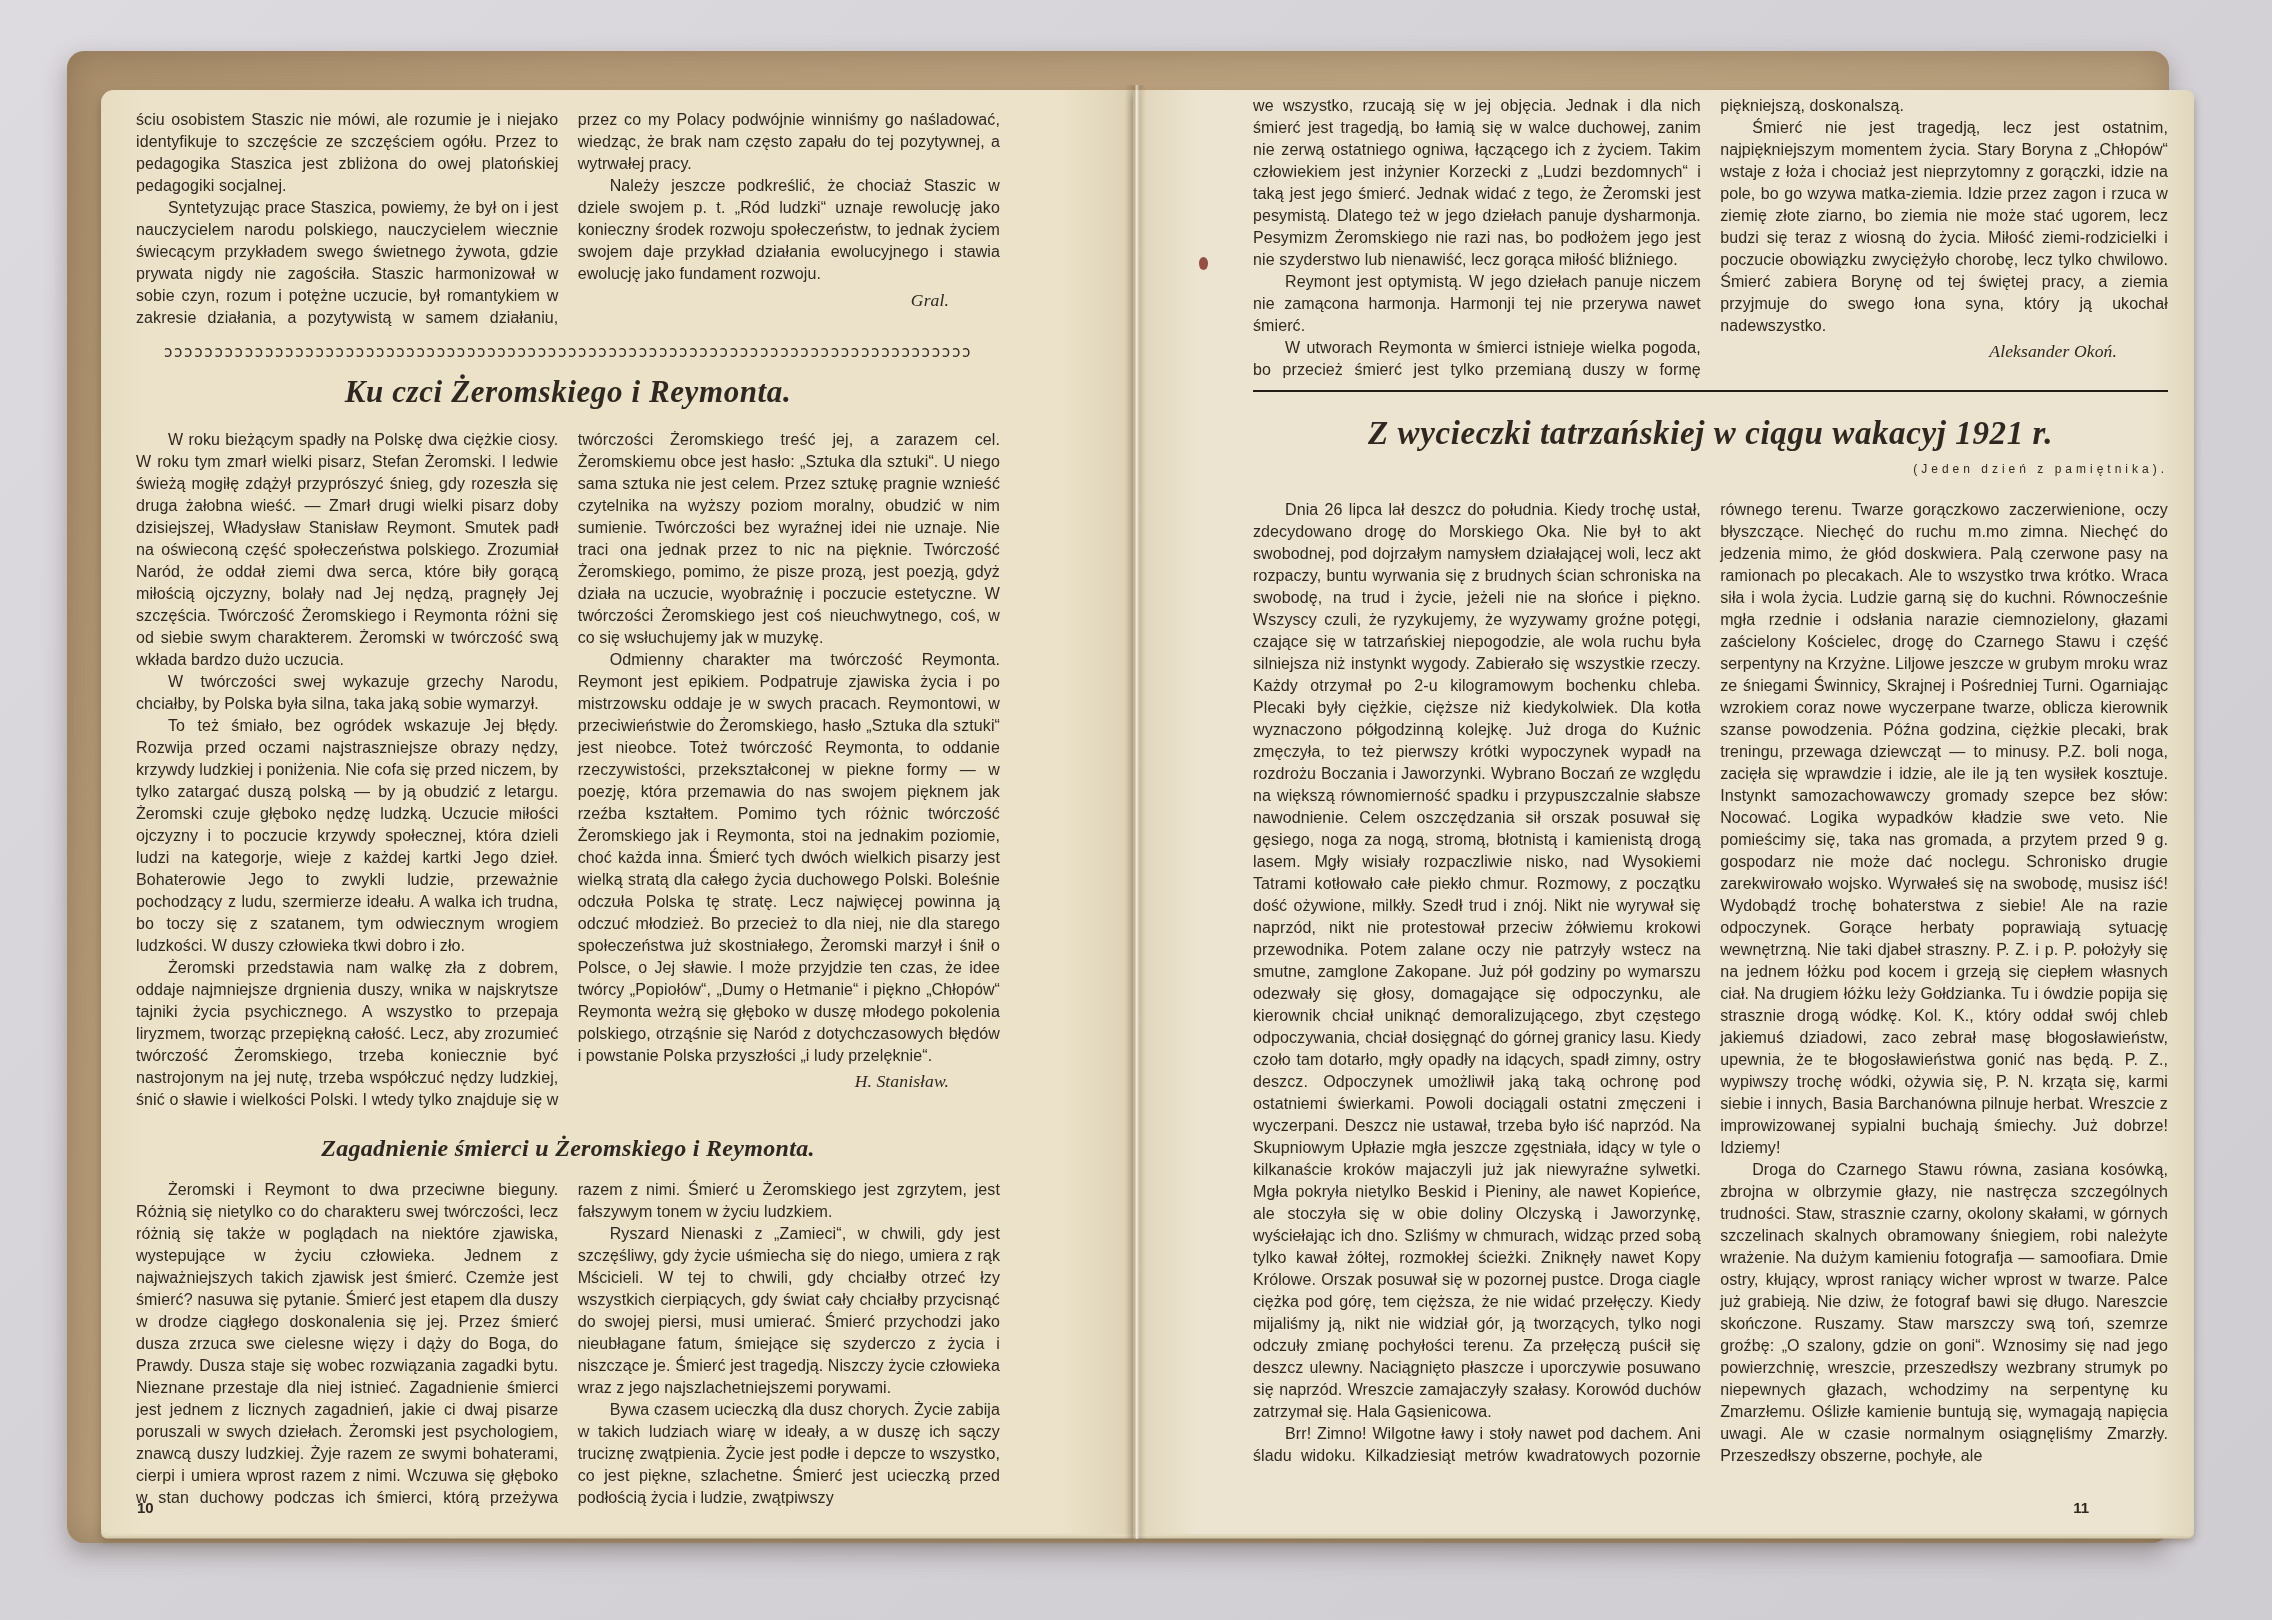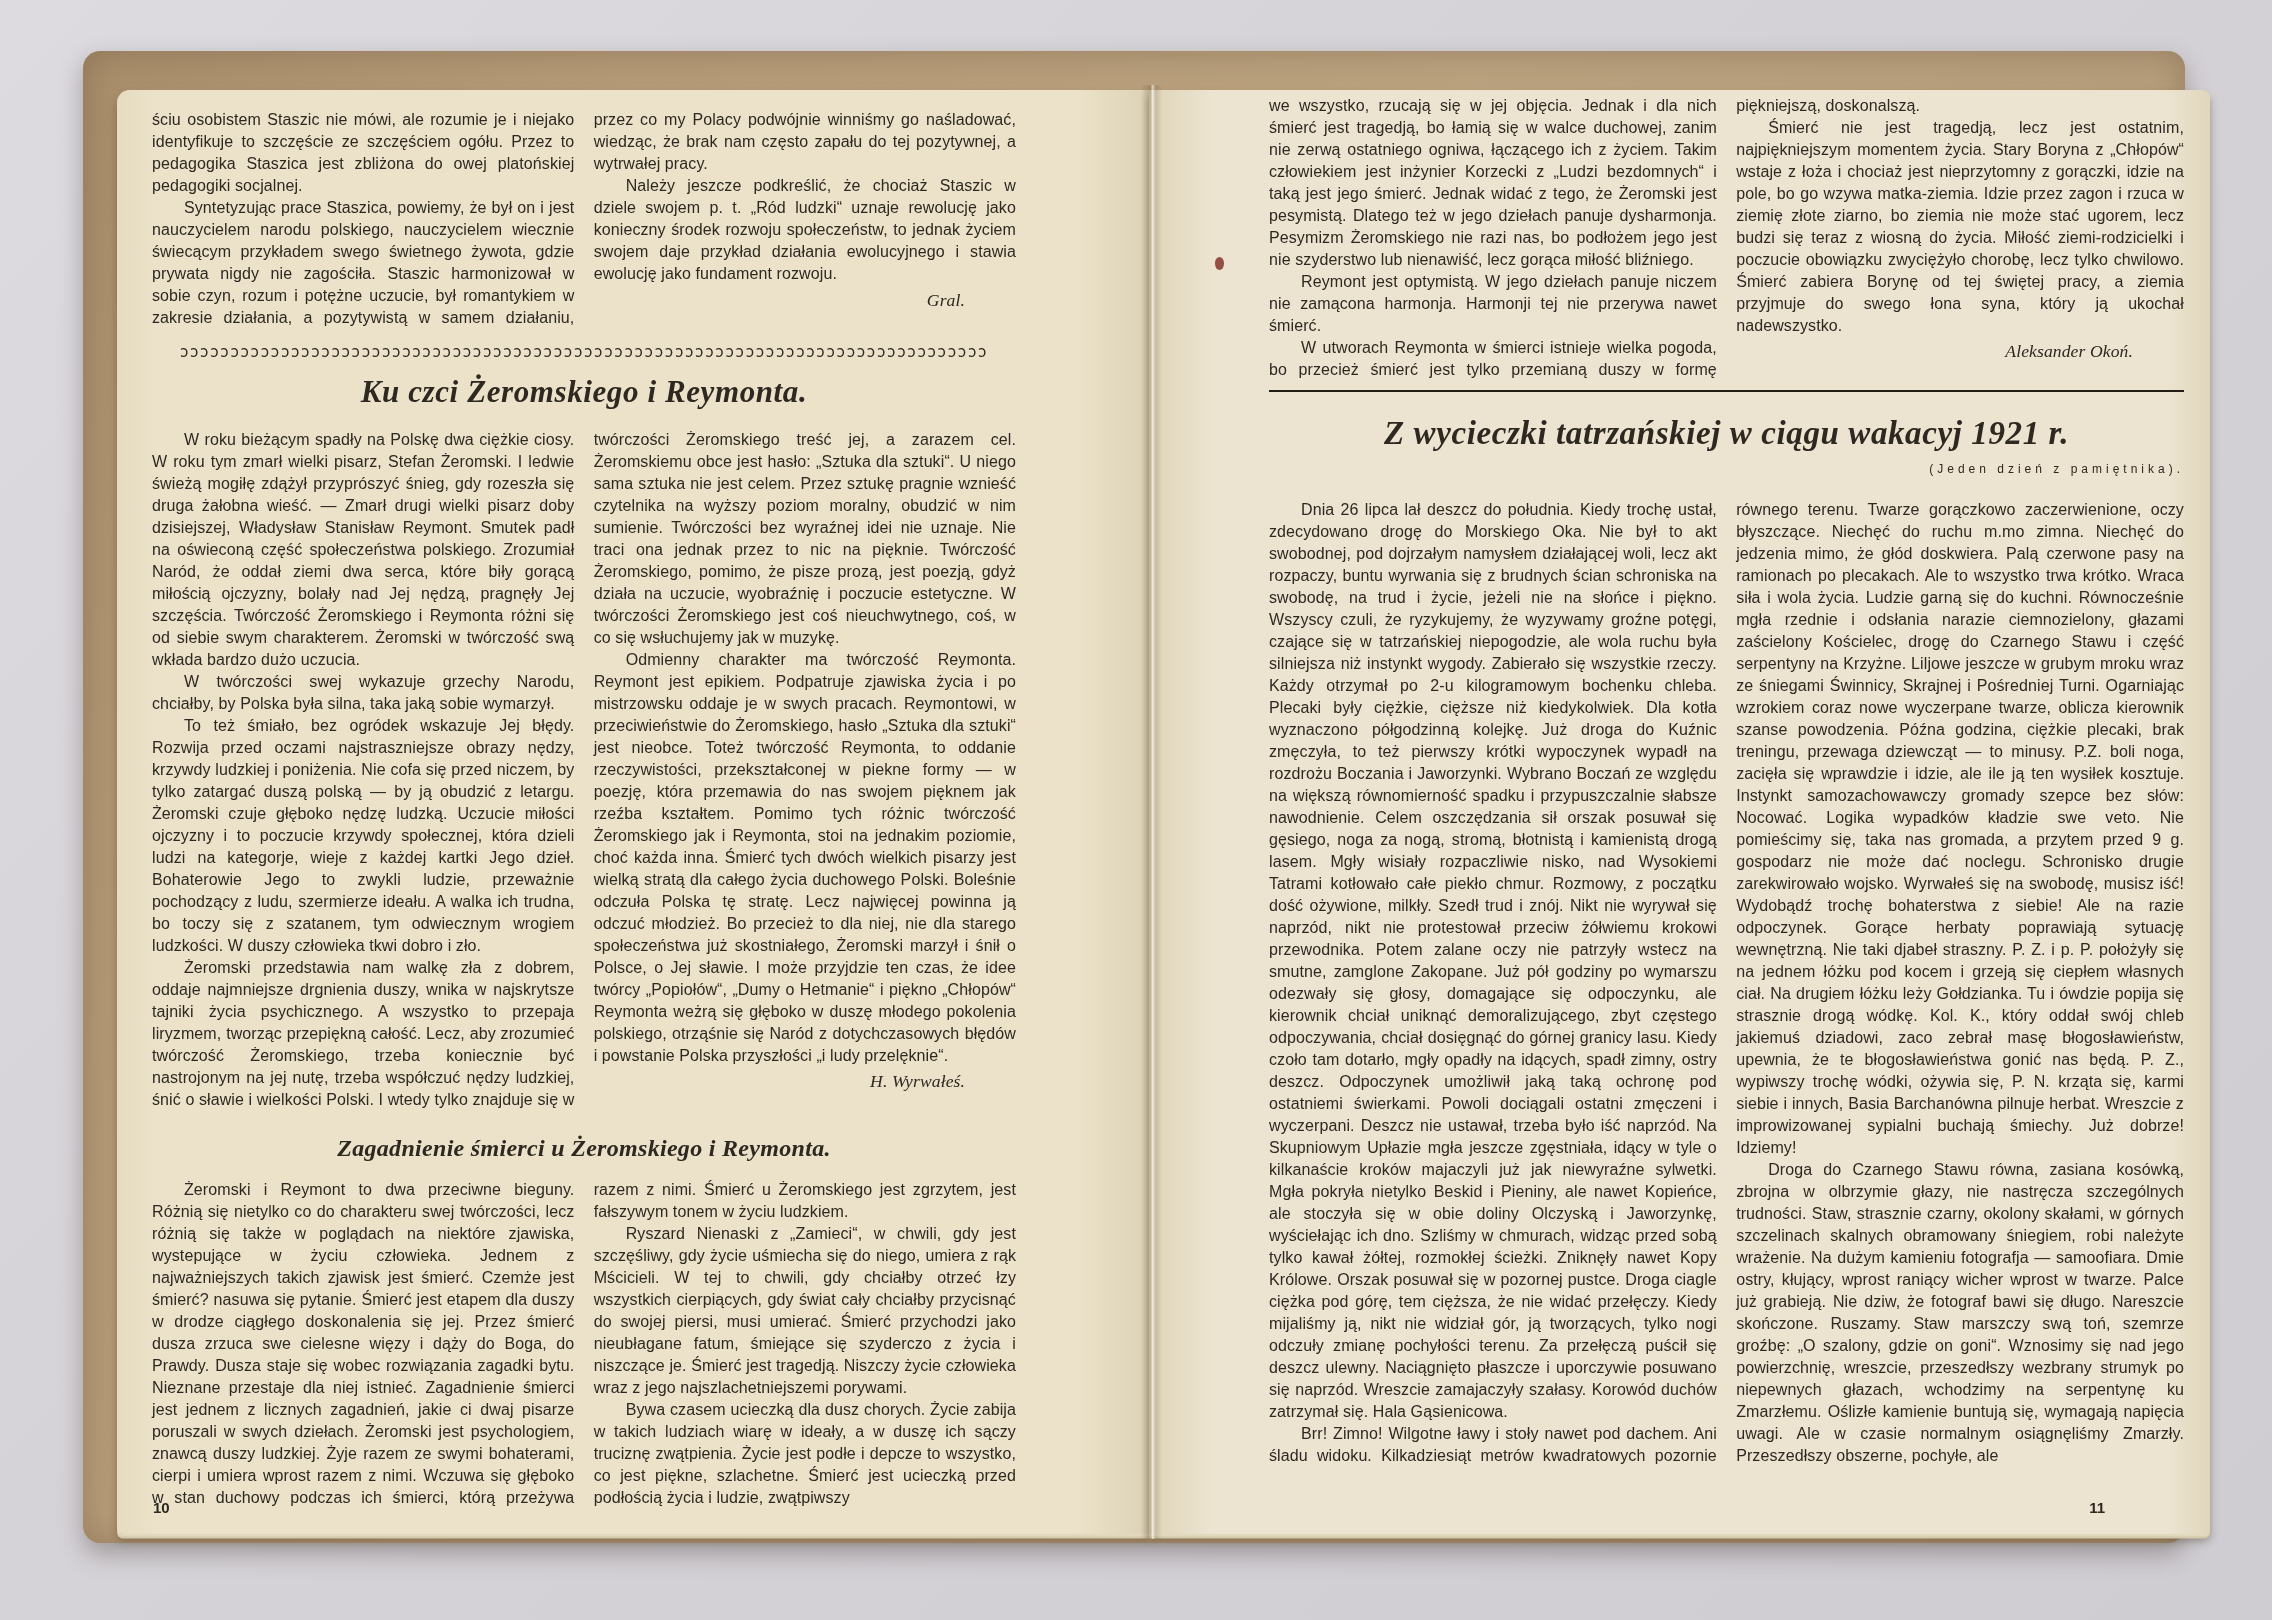--- a/index.html
+++ b/index.html
@@ -1,18 +1,18 @@
 <!DOCTYPE html>
 <html style="--page: #ebe2c9; --page-right: #ece4d0; --ink: #2e2820; --rule: #211c14; --cover: #b1987a; --backdrop: #d6d3d8;font-size:9px"><head>
 <meta charset="utf-8">
 <style>
   html,body{margin:0;padding:0;background:#c9c6cc;}
   #stage{position:relative;width:2273px;height:1621px;background:linear-gradient(135deg,#dddae0 0%,#d6d3d8 40%,#cfccd2 100%);overflow:hidden;font-family:"Liberation Sans",sans-serif;}
   
-  #book{position:absolute;left:83px;top:51px;width:2102px;height:1492px;border-radius:17px;
+  #book{position:absolute;left:67px;top:51px;width:2102px;height:1492px;border-radius:17px;
         background:linear-gradient(115deg,#a98e6b 0%,#b59a77 18%,#bba27f 50%,#b2977255 100%),#b1987a;
         background-color:#b1987a;
         box-shadow:0 10.2px 23px rgba(60,50,40,.35), inset 0 0 34px rgba(90,70,45,.35);}
   .page{position:absolute;top:39px;height:1444px;background:var(--page);overflow:hidden;
         box-shadow:0 2.3px 0 #e2d8bd,0 4.5px 0 #d6cbae,0 6.8px 8px rgba(80,65,40,.45);}
   #page-left{left:34px;width:1032px;border-radius:12.5px 0 0 5.7px;
         background:linear-gradient(90deg,#e6dcc2 0%,var(--page) 4%,var(--page) 93%,#ddd2b6 100%);
         padding:19.3px 133px 0 35px;box-sizing:border-box;}
   #page-right{left:1066px;width:1061px;border-radius:0 8px 5.7px 0;
         background:linear-gradient(90deg,#dfd4b9 0%,var(--page-right) 6%,var(--page-right) 96%,#e0d6bc 100%);
@@ -57,21 +57,21 @@
       <div class="ornament">ɔɔɔɔɔɔɔɔɔɔɔɔɔɔɔɔɔɔɔɔɔɔɔɔɔɔɔɔɔɔɔɔɔɔɔɔɔɔɔɔɔɔɔɔɔɔɔɔɔɔɔɔɔɔɔɔɔɔɔɔɔɔɔɔɔɔɔɔɔɔɔɔɔɔɔɔɔɔɔɔ</div>
 
       <h1 id="article1-title">Ku czci Żeromskiego i Reymonta.</h1>
       <section>
         <div class="cols">
             <p>W roku bieżącym spadły na Polskę dwa ciężkie ciosy. W roku tym zmarł wielki pisarz, Stefan Żeromski. I ledwie świeżą mogiłę zdążył przyprószyć śnieg, gdy rozeszła się druga żałobna wieść. — Zmarł drugi wielki pisarz doby dzisiejszej, Władysław Stanisław Reymont. Smutek padł na oświeconą część społeczeństwa polskiego. Zrozumiał Naród, że oddał ziemi dwa serca, które biły gorącą miłością ojczyzny, bolały nad Jej nędzą, pragnęły Jej szczęścia. Twórczość Żeromskiego i Reymonta różni się od siebie swym charakterem. Żeromski w twórczość swą wkłada bardzo dużo uczucia.</p>
             <p>W twórczości swej wykazuje grzechy Narodu, chciałby, by Polska była silna, taka jaką sobie wymarzył.</p>
             <p>To też śmiało, bez ogródek wskazuje Jej błędy. Rozwija przed oczami najstraszniejsze obrazy nędzy, krzywdy ludzkiej i poniżenia. Nie cofa się przed niczem, by tylko zatargać duszą polską — by ją obudzić z letargu. Żeromski czuje głęboko nędzę ludzką. Uczucie miłości ojczyzny i to poczucie krzywdy społecznej, która dzieli ludzi na kategorje, wieje z każdej kartki Jego dzieł. Bohaterowie Jego to zwykli ludzie, przeważnie pochodzący z ludu, szermierze ideału. A walka ich trudna, bo toczy się z szatanem, tym odwiecznym wrogiem ludzkości. W duszy człowieka tkwi dobro i zło.</p>
             <p>Żeromski przedstawia nam walkę zła z dobrem, oddaje najmniejsze drgnienia duszy, wnika w najskrytsze tajniki życia psychicznego. A wszystko to przepaja liryzmem, tworząc przepiękną całość. Lecz, aby zrozumieć twórczość Żeromskiego, trzeba koniecznie być nastrojonym na jej nutę, trzeba współczuć nędzy ludzkiej, śnić o sławie i wielkości Polski. I wtedy tylko znajduje się w twórczości Żeromskiego treść jej, a zarazem cel. Żeromskiemu obce jest hasło: „Sztuka dla sztuki“. U niego sama sztuka nie jest celem. Przez sztukę pragnie wznieść czytelnika na wyższy poziom moralny, obudzić w nim sumienie. Twórczości bez wyraźnej idei nie uznaje. Nie traci ona jednak przez to nic na pięknie. Twórczość Żeromskiego, pomimo, że pisze prozą, jest poezją, gdyż działa na uczucie, wyobraźnię i poczucie estetyczne. W twórczości Żeromskiego jest coś nieuchwytnego, coś, w co się wsłuchujemy jak w muzykę.</p>
             <p>Odmienny charakter ma twórczość Reymonta. Reymont jest epikiem. Podpatruje zjawiska życia i po mistrzowsku oddaje je w swych pracach. Reymontowi, w przeciwieństwie do Żeromskiego, hasło „Sztuka dla sztuki“ jest nieobce. Toteż twórczość Reymonta, to oddanie rzeczywistości, przekształconej w piekne formy — w poezję, która przemawia do nas swojem pięknem jak rzeźba kształtem. Pomimo tych różnic twórczość Żeromskiego jak i Reymonta, stoi na jednakim poziomie, choć każda inna. Śmierć tych dwóch wielkich pisarzy jest wielką stratą dla całego życia duchowego Polski. Boleśnie odczuła Polska tę stratę. Lecz najwięcej powinna ją odczuć młodzież. Bo przecież to dla niej, nie dla starego społeczeństwa już skostniałego, Żeromski marzył i śnił o Polsce, o Jej sławie. I może przyjdzie ten czas, że idee twórcy „Popiołów“, „Dumy o Hetmanie“ i piękno „Chłopów“ Reymonta weżrą się głęboko w duszę młodego pokolenia polskiego, otrząśnie się Naród z dotychczasowych błędów i powstanie Polska przyszłości „i ludy przelęknie“.</p>
-            <p class="sig">H. Wyrwałeś.</p>
+            <p class="sig">H. Stanisław.</p>
           </div>
       </section>
 
       <h2 id="article2-title">Zagadnienie śmierci u Żeromskiego i Reymonta.</h2>
       <section>
         <div class="cols">
             <p>Żeromski i Reymont to dwa przeciwne bieguny. Różnią się nietylko co do charakteru swej twórczości, lecz różnią się także w poglądach na niektóre zjawiska, wystepujące w życiu człowieka. Jednem z najważniejszych takich zjawisk jest śmierć. Czemże jest śmierć? nasuwa się pytanie. Śmierć jest etapem dla duszy w drodze ciągłego doskonalenia się jej. Przez śmierć dusza zrzuca swe cielesne więzy i dąży do Boga, do Prawdy. Dusza staje się wobec rozwiązania zagadki bytu. Nieznane przestaje dla niej istnieć. Zagadnienie śmierci jest jednem z licznych zagadnień, jakie ci dwaj pisarze poruszali w swych dziełach. Żeromski jest psychologiem, znawcą duszy ludzkiej. Żyje razem ze swymi bohaterami, cierpi i umiera wprost razem z nimi. Wczuwa się głęboko w stan duchowy podczas ich śmierci, którą przeżywa razem z nimi. Śmierć u Żeromskiego jest zgrzytem, jest fałszywym tonem w życiu ludzkiem.</p>
             <p>Ryszard Nienaski z „Zamieci“, w chwili, gdy jest szczęśliwy, gdy życie uśmiecha się do niego, umiera z rąk Mścicieli. W tej to chwili, gdy chciałby otrzeć łzy wszystkich cierpiących, gdy świat cały chciałby przycisnąć do swojej piersi, musi umierać. Śmierć przychodzi jako nieubłagane fatum, śmiejące się szyderczo z życia i niszczące je. Śmierć jest tragedją. Niszczy życie człowieka wraz z jego najszlachetniejszemi porywami.</p>
             <p>Bywa czasem ucieczką dla dusz chorych. Życie zabija w takich ludziach wiarę w ideały, a w duszę ich sączy truciznę zwątpienia. Życie jest podłe i depcze to wszystko, co jest piękne, szlachetne. Śmierć jest ucieczką przed podłością życia i ludzie, zwątpiwszy</p>
           </div>

